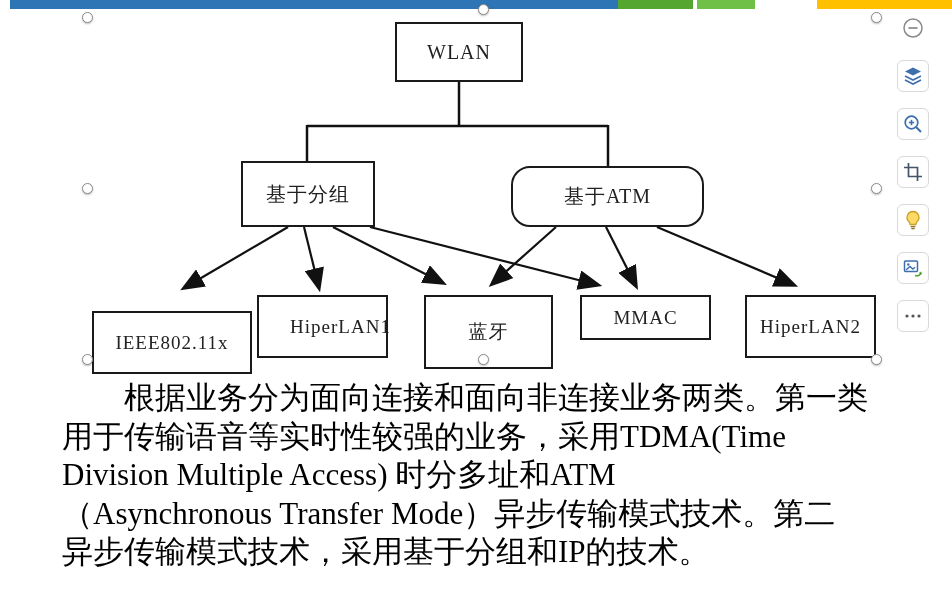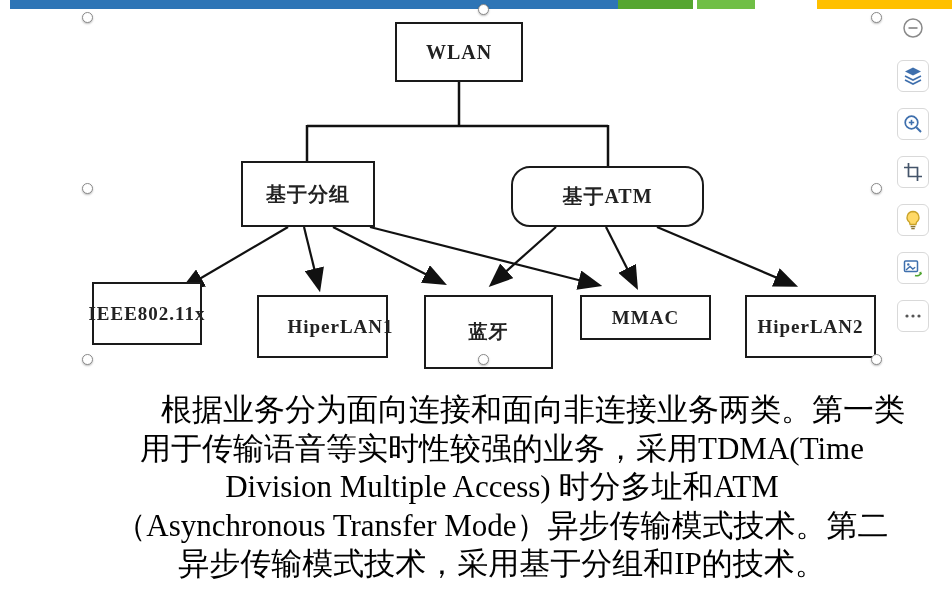--- a/index.html
+++ b/index.html
@@ -18,40 +18,40 @@
   .seg-pad2  { width:4px;   background:#ffffff; }
   .seg-green2{ width:58px;  background:#70BF46; }
   .seg-pad3  { width:62px;  background:#ffffff; }
   .seg-orange{ width:135px; background:#FFC000; }
 
   
   .lines-svg { position:absolute; top:0; left:0; z-index:2; pointer-events:none; }
   .dbox {
     position:absolute; z-index:3; background:#ffffff; border:2px solid #1a1a1a;
     display:flex; align-items:center; justify-content:center;
-    font-size:20px; color:#222; letter-spacing:1px;font-weight:bold;
+    font-size:20px; color:#222; letter-spacing:1px;
   }
   .dbox.small { font-size:19px; }
   #node-wlan { left:395px; top:22px;  width:128px; height:60px; }
   #node-pkt  { left:241px; top:161px; width:134px; height:66px; }
   #node-atm  { left:511px; top:166px; width:193px; height:61px;border-radius:19px; }
-  #leaf-ieee { left:92px;  top:282px; width:110px; height:63px; }
+  #leaf-ieee { left:92px;  top:311px; width:160px; height:63px; }
   #leaf-hl1  { left:257px; top:295px; width:131px; height:63px;padding-left:36px; }
   #leaf-bt   { left:424px; top:295px; width:129px; height:74px; }
   #leaf-mmac { left:580px; top:295px; width:131px; height:45px; }
   #leaf-hl2  { left:745px; top:295px; width:131px; height:63px; }
 
   
   .handle {
     position:absolute; z-index:20; width:11px; height:11px; border-radius:50%;
     background:#ffffff; border:1px solid #8a8a8a; box-shadow:0 1px 2px rgba(0,0,0,.25);
   }
 
   
-  .body-text { position:absolute; left:62px; top:391px; width:880px; z-index:3;text-align:center; }
+  .body-text { position:absolute; left:62px; top:379px; width:880px; z-index:3; }
   .body-text .tline {
     white-space:nowrap; font-size:31px; line-height:38.5px; color:#000;
   }
 
   
   .side-toolbar {
     position:absolute; left:895px; top:12px; width:36px; z-index:30;
     display:flex; flex-direction:column; align-items:center; gap:16px;
   }
   .tb-btn {

